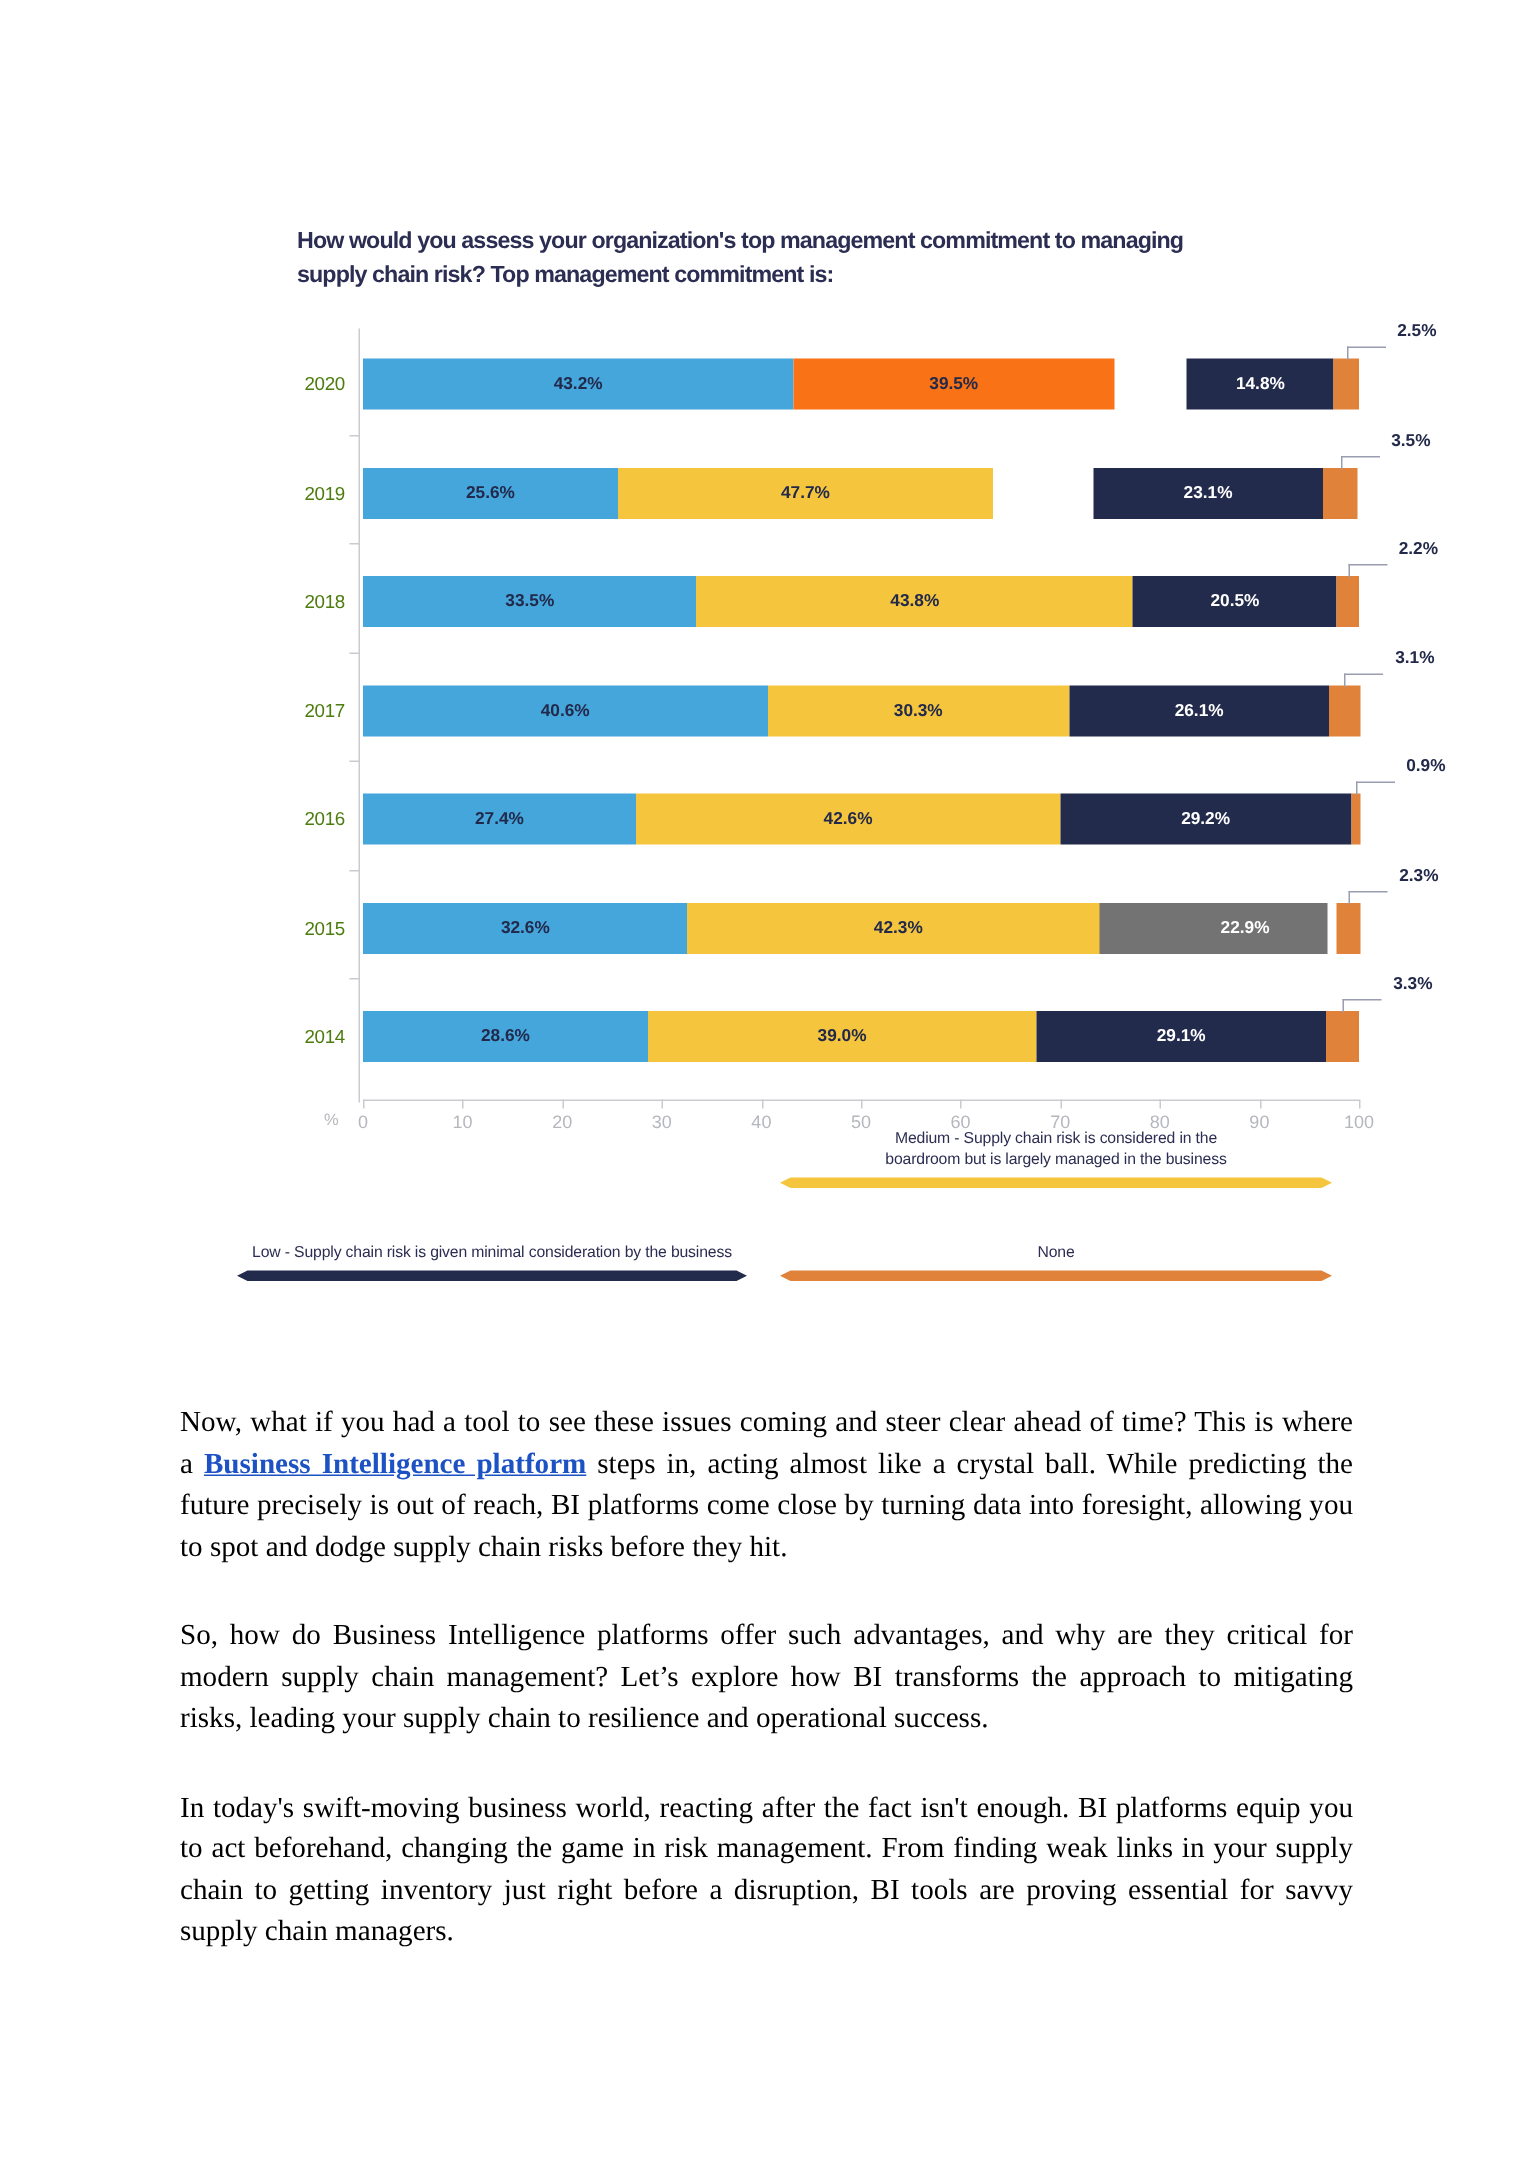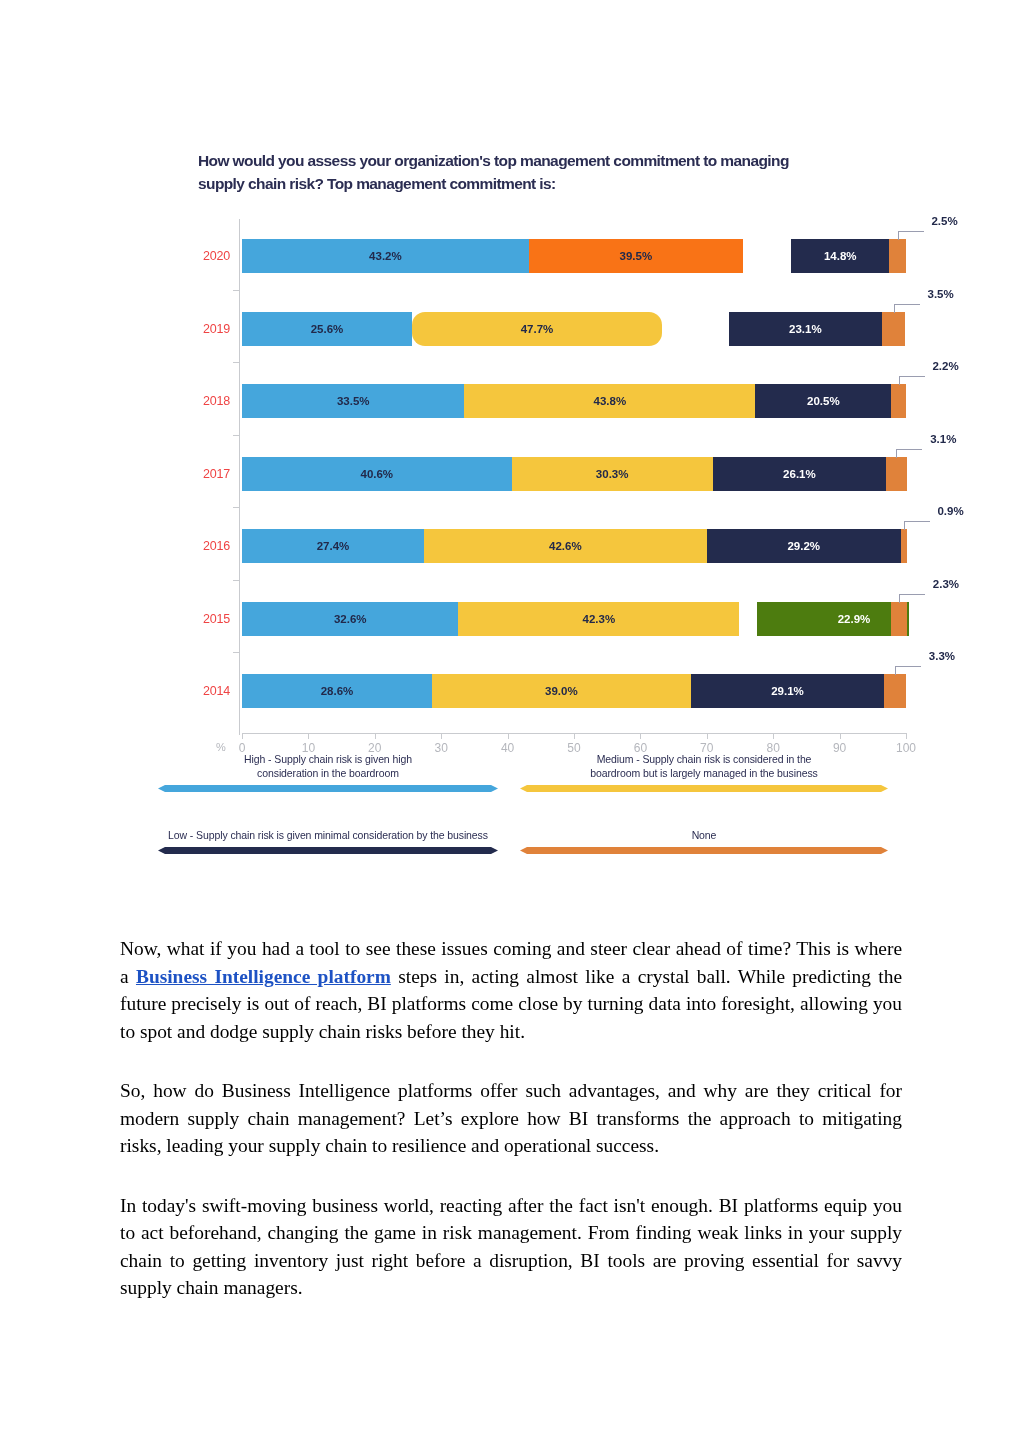--- a/index.html
+++ b/index.html
@@ -65,21 +65,21 @@
   .year-label {
     position: absolute;
     left: 0;
     top: 0;
     width: 32px;
     height: 34px;
     line-height: 34px;
     text-align: right;
     font-family: "Liberation Sans", sans-serif;
     font-size: 12.5px;
-    color: #ef4444;
+    color: #4d7c0f;
     letter-spacing: -0.2px;
   }
   .stack {
     position: absolute;
     left: 44px;
     top: 0;
     height: 34px;
     width: 664px;
   }
   .seg {
@@ -236,21 +236,21 @@
           <div class="callout" style="left: 699.7px; top: -22px; width: 60px;">
             <span class="cl-label">2.5%</span>
             <span class="cl-h" style="width:26px;"></span>
             <span class="cl-v" style="height:9px;"></span>
           </div>
         </div>
         <div class="bar-row" style="top: 94.5px;">
           <div class="year-label">2019</div>
           <div class="stack">
             <div class="seg high" style="left: 0px; width: 169.984px; background: rgb(69, 166, 220);">25.6%</div>
-            <div class="seg medium" style="left: 169.984px; width: 250px; background: rgb(245, 198, 61); border-radius: 13px;">47.7%</div>
+            <div class="seg medium" style="left: 169.984px; width: 250px; background: rgb(245, 198, 61);">47.7%</div>
             <div class="seg low" style="left: 486.712px; width: 153.384px; background: rgb(35, 43, 77);">23.1%</div>
             <div class="seg none" style="left: 640.096px; width: 23.24px; background: rgb(224, 130, 58);"></div>
           </div>
           <div class="callout" style="left: 695.716px; top: -22px; width: 60px;">
             <span class="cl-label">3.5%</span>
             <span class="cl-h" style="width:26px;"></span>
             <span class="cl-v" style="height:9px;"></span>
           </div>
         </div>
         <div class="bar-row" style="top: 167px;">
@@ -293,21 +293,21 @@
             <span class="cl-label">0.9%</span>
             <span class="cl-h" style="width:26px;"></span>
             <span class="cl-v" style="height:9px;"></span>
           </div>
         </div>
         <div class="bar-row" style="top: 384.5px;">
           <div class="year-label">2015</div>
           <div class="stack">
             <div class="seg high" style="left: 0px; width: 216.464px; background: rgb(69, 166, 220);">32.6%</div>
             <div class="seg medium" style="left: 216.464px; width: 280.872px; background: rgb(245, 198, 61);">42.3%</div>
-            <div class="seg low" style="left: 515px; width: 152.056px; background: #4d7c0f; padding-left: 42px;">22.9%</div>
+            <div class="seg low" style="left: 491px; width: 152.056px; background: #737373; padding-left: 42px;">22.9%</div>
             <div class="seg none" style="left: 649.392px; width: 15.272px; background: rgb(224, 130, 58);"></div>
           </div>
           <div class="callout" style="left: 701.028px; top: -22px; width: 60px;">
             <span class="cl-label">2.3%</span>
             <span class="cl-h" style="width:26px;"></span>
             <span class="cl-v" style="height:9px;"></span>
           </div>
         </div>
         <div class="bar-row" style="top: 457px;">
           <div class="year-label">2014</div>
@@ -357,31 +357,20 @@
         <div class="x-tlabel" style="left: 641.6px;">90</div>
         <div class="x-tick" style="left: 708px;"></div>
         <div class="x-tlabel" style="left: 708px;">100</div>
       </div>
     <span id="x-unit">%</span>
   </div>
 </figure>
 
 <div id="legend">
   <div class="legend-row" id="legend-row-1" style="height:46px;">
-      <div class="legend-cell" style="left: 0px; width: 340px;">
-        <div class="legend-text" style="width: 340px; margin-left: 0px;">
-          <span style="display: block;">High - Supply chain risk is given high</span>
-          <span style="display: block;">consideration in the boardroom</span>
-        </div>
-        <div>
-          <svg class="legend-arrow" width="340" height="11" viewBox="0 0 340 11">
-            <polygon points="0,5.5 7,2 333,2 340,5.5 333,9 7,9" fill="#45a6dc"></polygon>
-          </svg>
-        </div>
-      </div>
       <div class="legend-cell" style="left: 362px; width: 368px;">
         <div class="legend-text" style="width: 368px; margin-left: 0px;">
           <span style="display: block;">Medium - Supply chain risk is considered in the</span>
           <span style="display: block;">boardroom but is largely managed in the business</span>
         </div>
         <div>
           <svg class="legend-arrow" width="368" height="11" viewBox="0 0 368 11">
             <polygon points="0,5.5 7,2 361,2 368,5.5 361,9 7,9" fill="#f5c63d"></polygon>
           </svg>
         </div>

